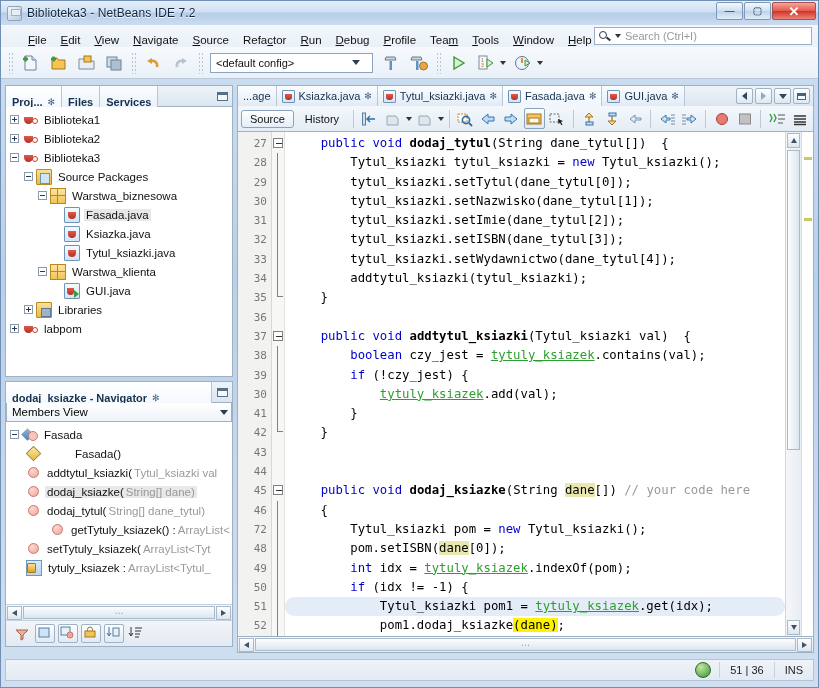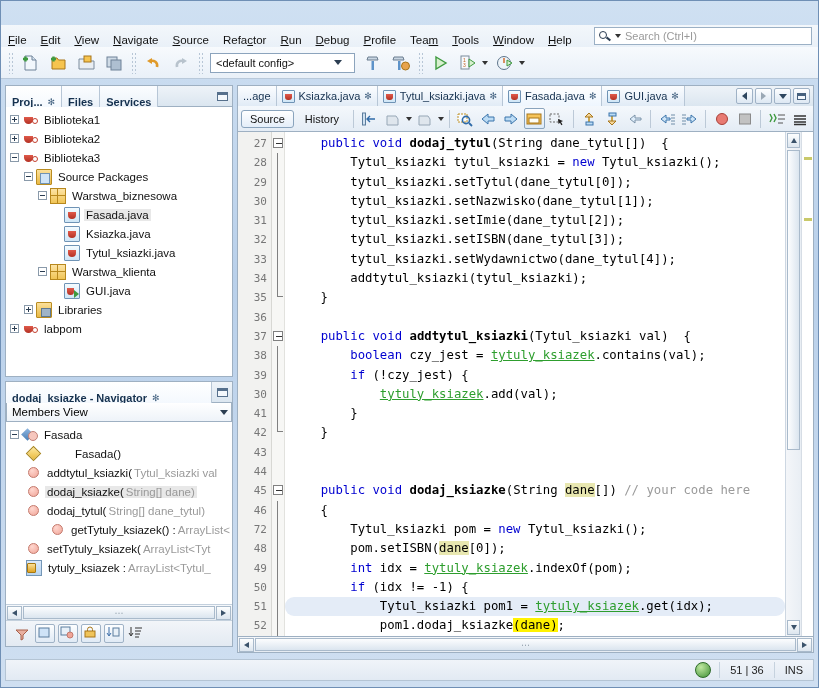--- a/index.html
+++ b/index.html
@@ -54,21 +54,21 @@
     background: linear-gradient(to bottom,#f6a59c,#e4574b 50%, #cf3326 51%, #ec8277);
   }
   .winbtn .g { position:absolute; left:50%; top:50%; transform:translate(-50%,-50%); font-size:10px; color:#1c3552; line-height:1;}
   .winbtn.close .g { color:#fff; font-size: 13px; font-weight: bold;}
 
   
   .menubar {
     position: absolute; top: 24px; left: 0; right: 0; height: 31px;
     background: linear-gradient(to bottom,#f3f7fb,#e6eef7);
     border-bottom: 1px solid #c3d2e2;
-    display: flex; align-items: center; padding-left: 0;
+    display: flex; align-items: center; padding-left: 20px;
   }
   .menu-item {
     padding: 3px 7px; font-size: 11.5px; color: #111;
     cursor: default; white-space: nowrap;
   }
   .menu-item u { text-decoration: underline; }
   .searchbox {
     position: absolute; right: 6px; top: 2px;
     width: 218px; height: 18px;
     background: #fff; border: 1px solid #9bb0c5;
@@ -97,21 +97,21 @@
   }
   .tb-grip { width: 5px; height: 22px; margin: 0 3px;
     background-image: radial-gradient(#b7c6d6 1px, transparent 1px);
     background-size: 3px 4px; }
   .tb-btn {
     width: 26px; height: 26px; margin: 0 1px;
     display: flex; align-items: center; justify-content: center;
     border: 1px solid transparent; border-radius: 3px; position: relative;
   }
   .combo {
-    width: 145px; height: 20px; background: #fff; border: 1px solid #8ca4bd;
+    width: 163px; height: 20px; background: #fff; border: 1px solid #8ca4bd;
     display: flex; align-items: center; padding: 0 12px 0 5px;
     font-size: 11px; color: #111; margin: 0 4px;
   }
   .combo .cval { flex: 1; }
   .combo .carr { width:0;height:0;border-left:4px solid transparent;border-right:4px solid transparent;border-top:5px solid #2c3e52;}
   .tb-arrow { width:0;height:0;border-left:3.5px solid transparent;border-right:3.5px solid transparent;border-top:4.5px solid #333; margin: 0 3px 0 0;}
 
   
   .left {
     position: absolute; left: 4px; top: 84px; width: 228px; bottom: 34px;
@@ -314,20 +314,35 @@
   .sb-cell { padding: 0 10px; font-size: 11px; color:#222; border-left:1px solid #c6d2de; height:16px; display:flex;align-items:center;}
   .globe { width:16px;height:16px;border-radius:50%;
     background: radial-gradient(circle at 35% 30%, #bfe8a0, #3f8f36);
     border:1px solid #2d6b28; margin-right: 8px;}
 </style>
 </head>
 <body>
 
 <div id="app">
 
+  <div class="titlebar">
+    <div class="title-icon"></div>
+    <div class="title-text">Biblioteka3 - NetBeans IDE 7.2</div>
+    <div class="winbtns">
+      <div class="winbtn">
+          <span class="g">—</span>
+        </div>
+      <div class="winbtn">
+          <span class="g">▢</span>
+        </div>
+      <div class="winbtn close">
+          <span class="g">✕</span>
+        </div>
+    </div>
+  </div>
 
   <div class="menubar">
     <div class="menu-item"><u>F</u>ile</div>
     <div class="menu-item"><u>E</u>dit</div>
     <div class="menu-item"><u>V</u>iew</div>
     <div class="menu-item"><u>N</u>avigate</div>
     <div class="menu-item"><u>S</u>ource</div>
     <div class="menu-item">Refa<u>c</u>tor</div>
     <div class="menu-item"><u>R</u>un</div>
     <div class="menu-item"><u>D</u>ebug</div>

